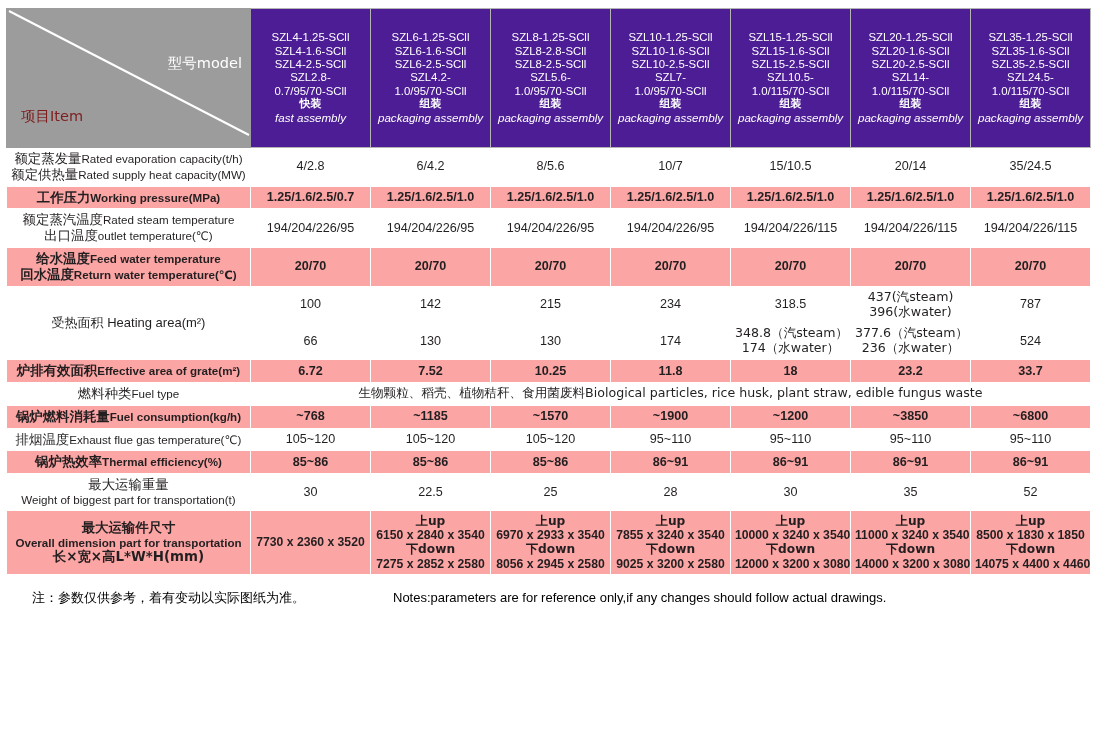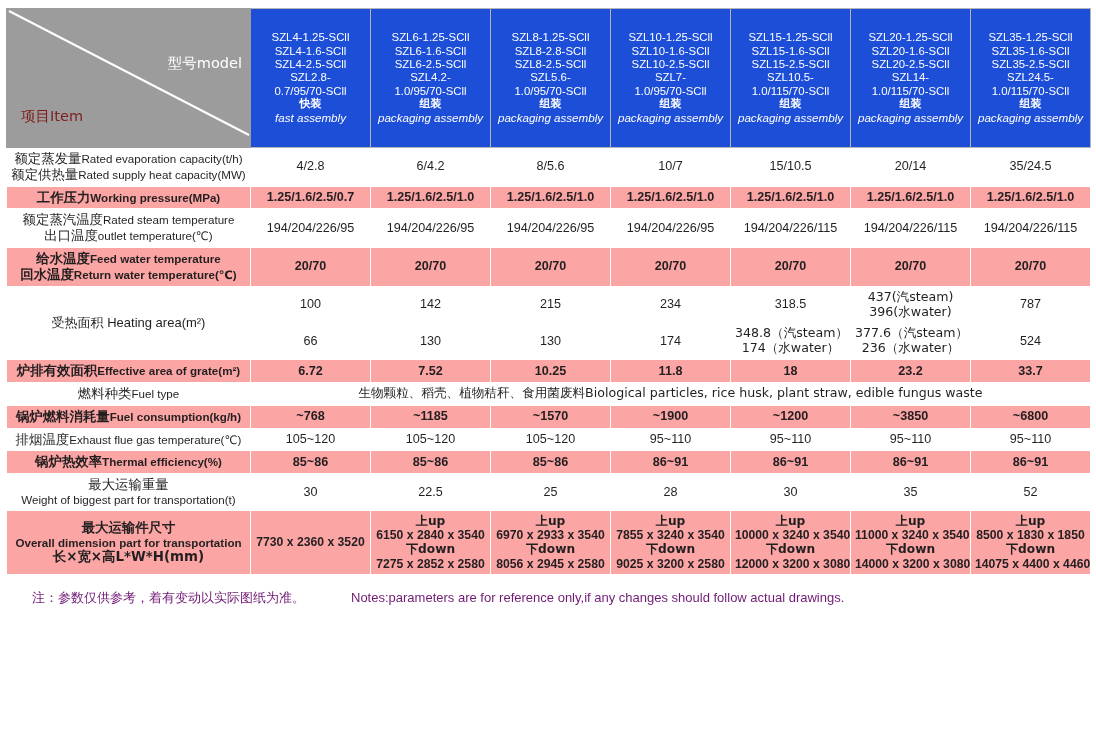--- a/index.html
+++ b/index.html
@@ -67,21 +67,21 @@
     position: absolute;
     left: 14px;
     bottom: 22px;
     color: #7f1d1d;
     font-size: 14.5px;
     white-space: nowrap;
   }
   .cjk { font-family: "DejaVu Sans", "Liberation Sans", sans-serif; }
 
   .hdr-model {
-    background: #1d4ed8;
+    background: #4c1d95;
     color: #ffffff;
     font-size: 11.4px;
     line-height: 1.28;
     height: 128px;
     border: 1px solid #b4b4b4 !important;
   }
   .hdr-model .mline { display: block; white-space: nowrap; }
   .hdr-model .asm-cn { display: block; font-weight: bold; font-size: 11px; }
   .hdr-model .asm-en { display: block; font-size: 11.6px; white-space: nowrap; font-style: italic; }
 
@@ -119,23 +119,24 @@
   .dim-cell .dl { display: block; white-space: nowrap; font-size: 12.2px; }
   .dim-cell .tag { display: block; white-space: nowrap; font-size: 12.2px; }
 
   
   .footnote {
     margin: 14px auto 0 auto;
     width: 1084px;
     display: flex;
     align-items: baseline;
     font-size: 13px;
-    color: #701a75;
+    color: #000000;
     padding-left: 26px;
     box-sizing: border-box;
+    gap: 42px;
   }
   .footnote .fn-cn { white-space: nowrap; }
   .footnote .fn-en { white-space: nowrap; margin-left: 46px; }
 </style>
 </head>
 <body>
 
 <div class="sheet">
 
   <table class="spec">

